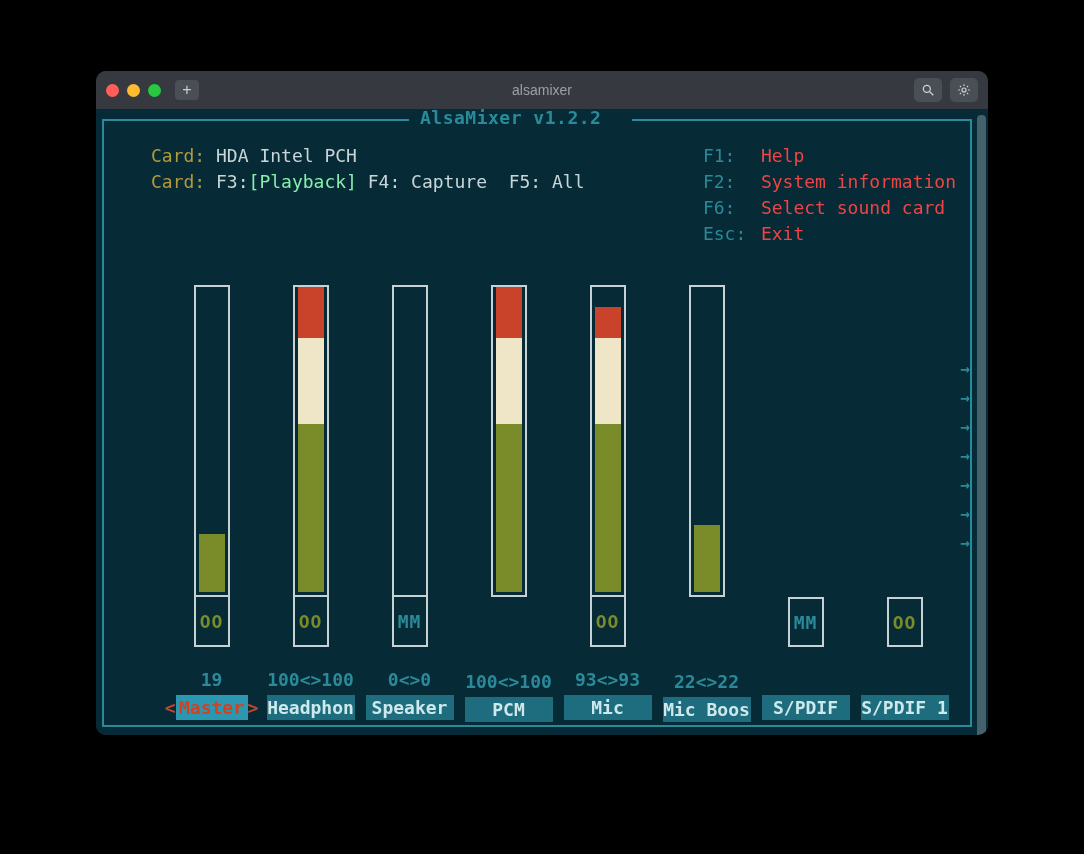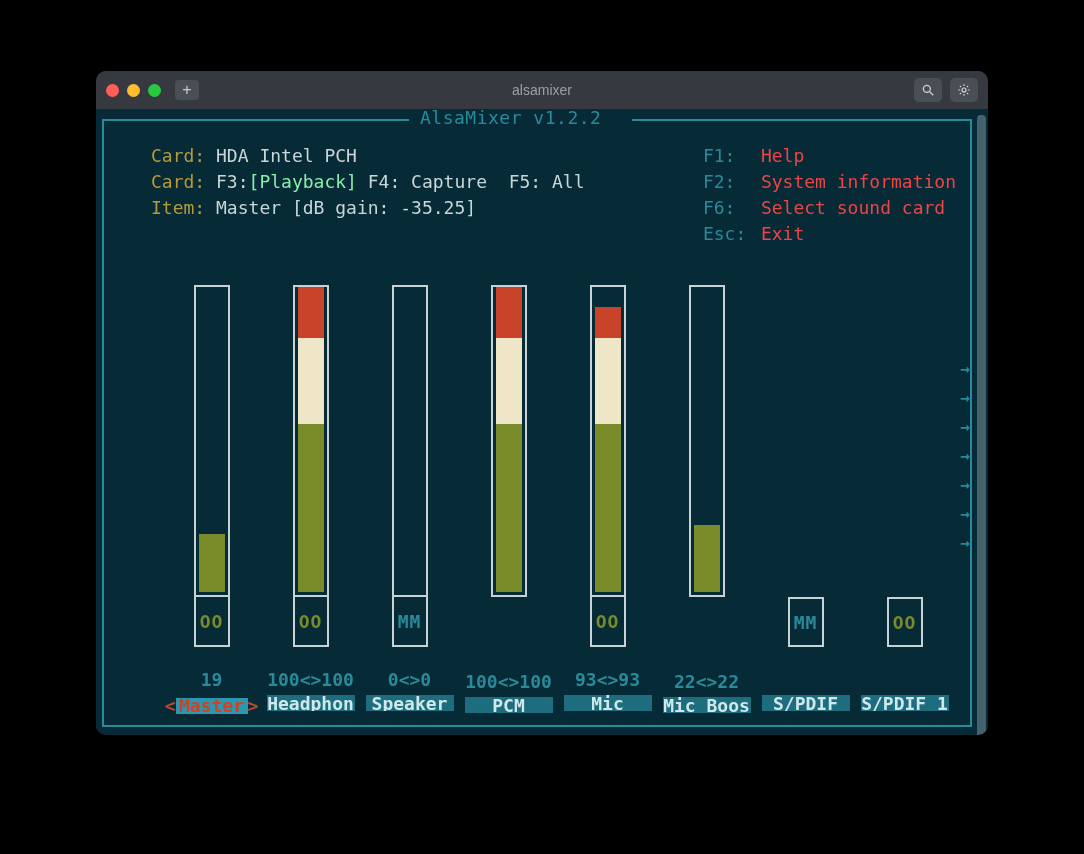--- a/index.html
+++ b/index.html
@@ -107,21 +107,21 @@
     height: 2px;
     background: #2a8a9a;
   }
   .frame::before { left: 0; width: 305px; }
   .frame::after  { right: 0; width: 338px; }
   .frame-title {
     position: absolute;
     top: -12px;
     left: 310px;
     color: #2a8a9a;
-    font-weight: normal;
+    font-weight: bold;
     padding: 0 6px;
     letter-spacing: 0.5px;
   }
 
   
   .hdr {
     position: absolute;
     top: 24px;
     left: 14px;
     right: 12px;
@@ -193,21 +193,21 @@
   .spacer50 { height: 52px; }
   .level {
     margin-top: 22px;
     color: #2a8a9a;
     font-weight: bold;
     height: 24px;
   }
   .chname {
     margin-top: 2px;
     width: 88px;
-    height: 16px;
+    height: 25px;
     background: #1d6d7e;
     color: #cfe8ec;
     display: flex;
     align-items: center;
     justify-content: center;
     font-weight: bold;
     overflow: hidden;
     white-space: nowrap;
   }
   .chname.selected {
@@ -266,24 +266,20 @@
         <div class="row">
           <span class="lbl">Card: </span>
           <span class="val">HDA Intel PCH</span>
         </div>
         <div class="row">
           <span class="lbl">Card: </span>
           <span class="val">F3:</span>
           <span class="kyellow">[Playback]</span>
           <span class="val"> F4: Capture  F5: All</span>
         </div>
-        <div class="row">
-          <span class="lbl">Item: </span>
-          <span class="val">Master [dB gain: -35.25]</span>
-        </div>
       </div>
 
       <div class="right-keys">
         <div class="row"><span class="key">F1:</span><span class="desc">Help</span></div>
         <div class="row"><span class="key">F2:</span><span class="desc">System information</span></div>
         <div class="row"><span class="key">F6:</span><span class="desc">Select sound card</span></div>
         <div class="row"><span class="key">Esc:</span><span class="desc">Exit</span></div>
       </div>
 
       <div class="channels" id="channels">

